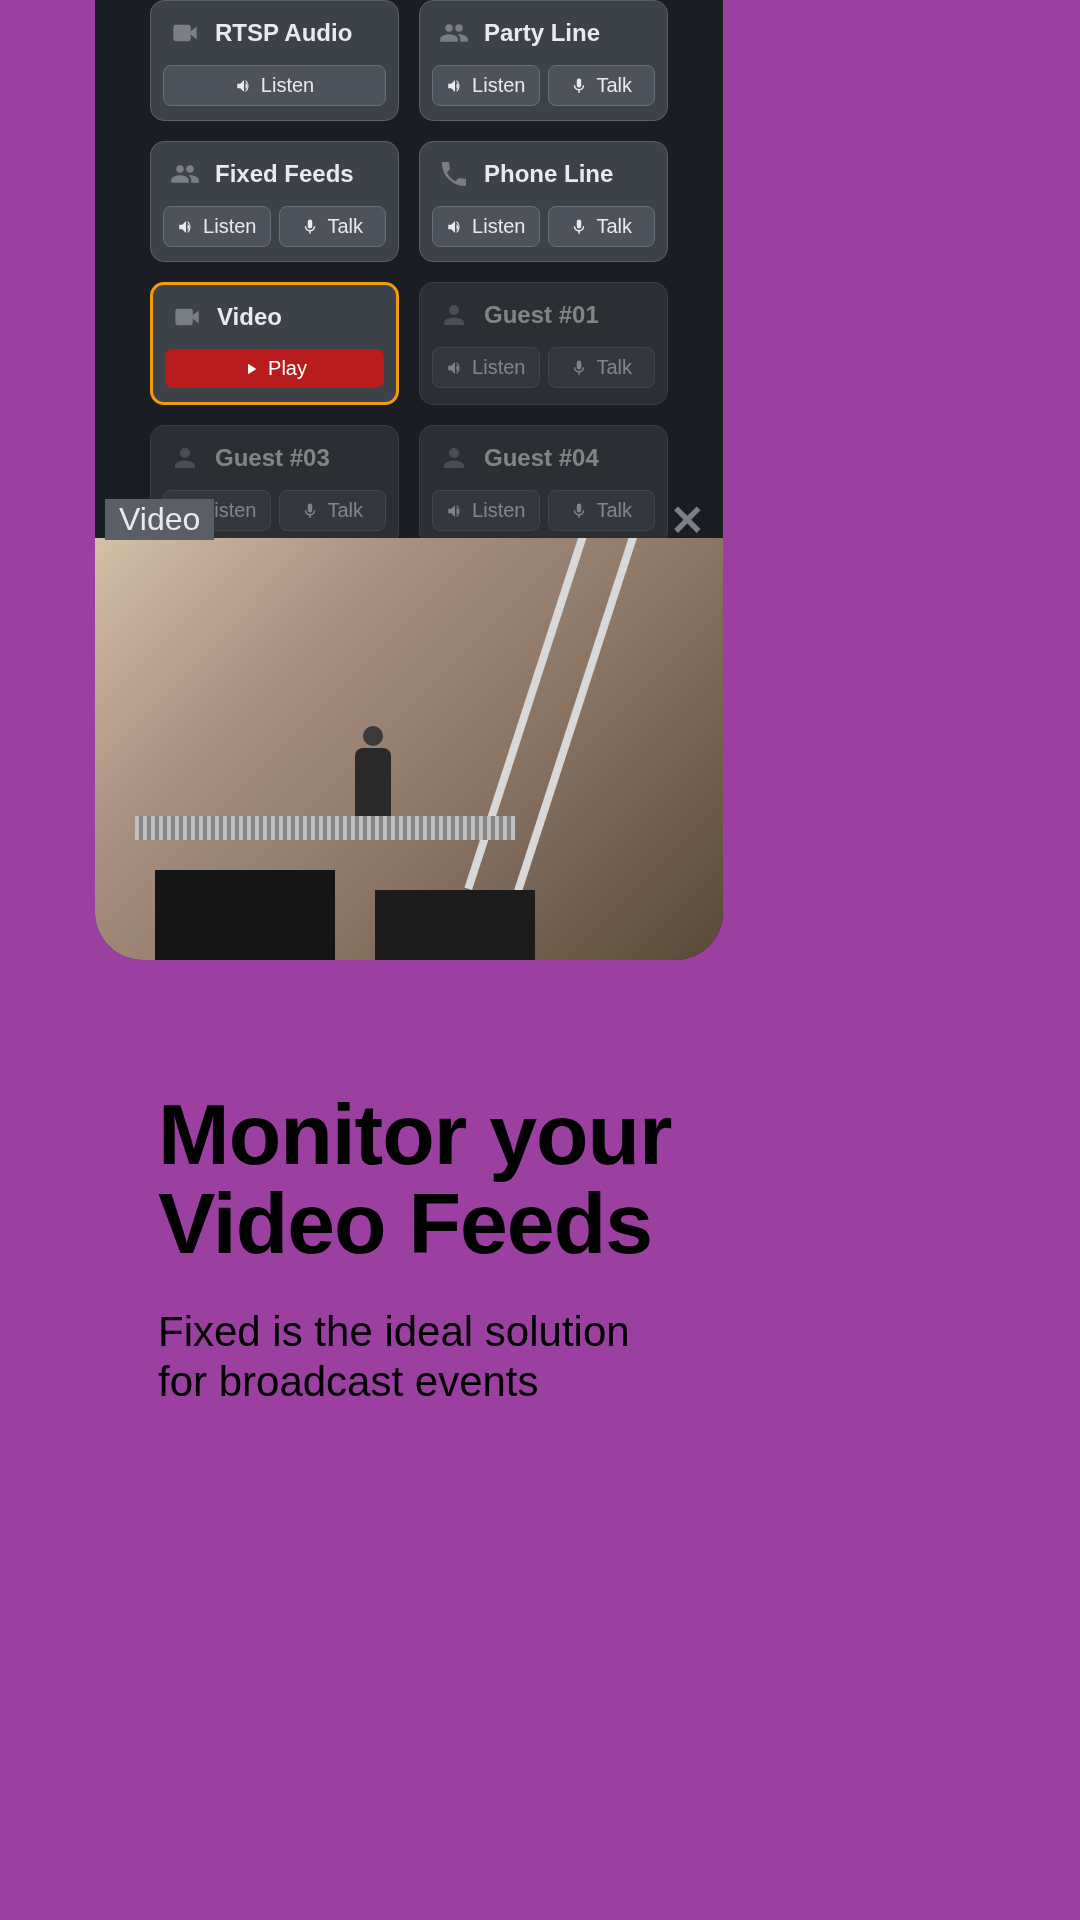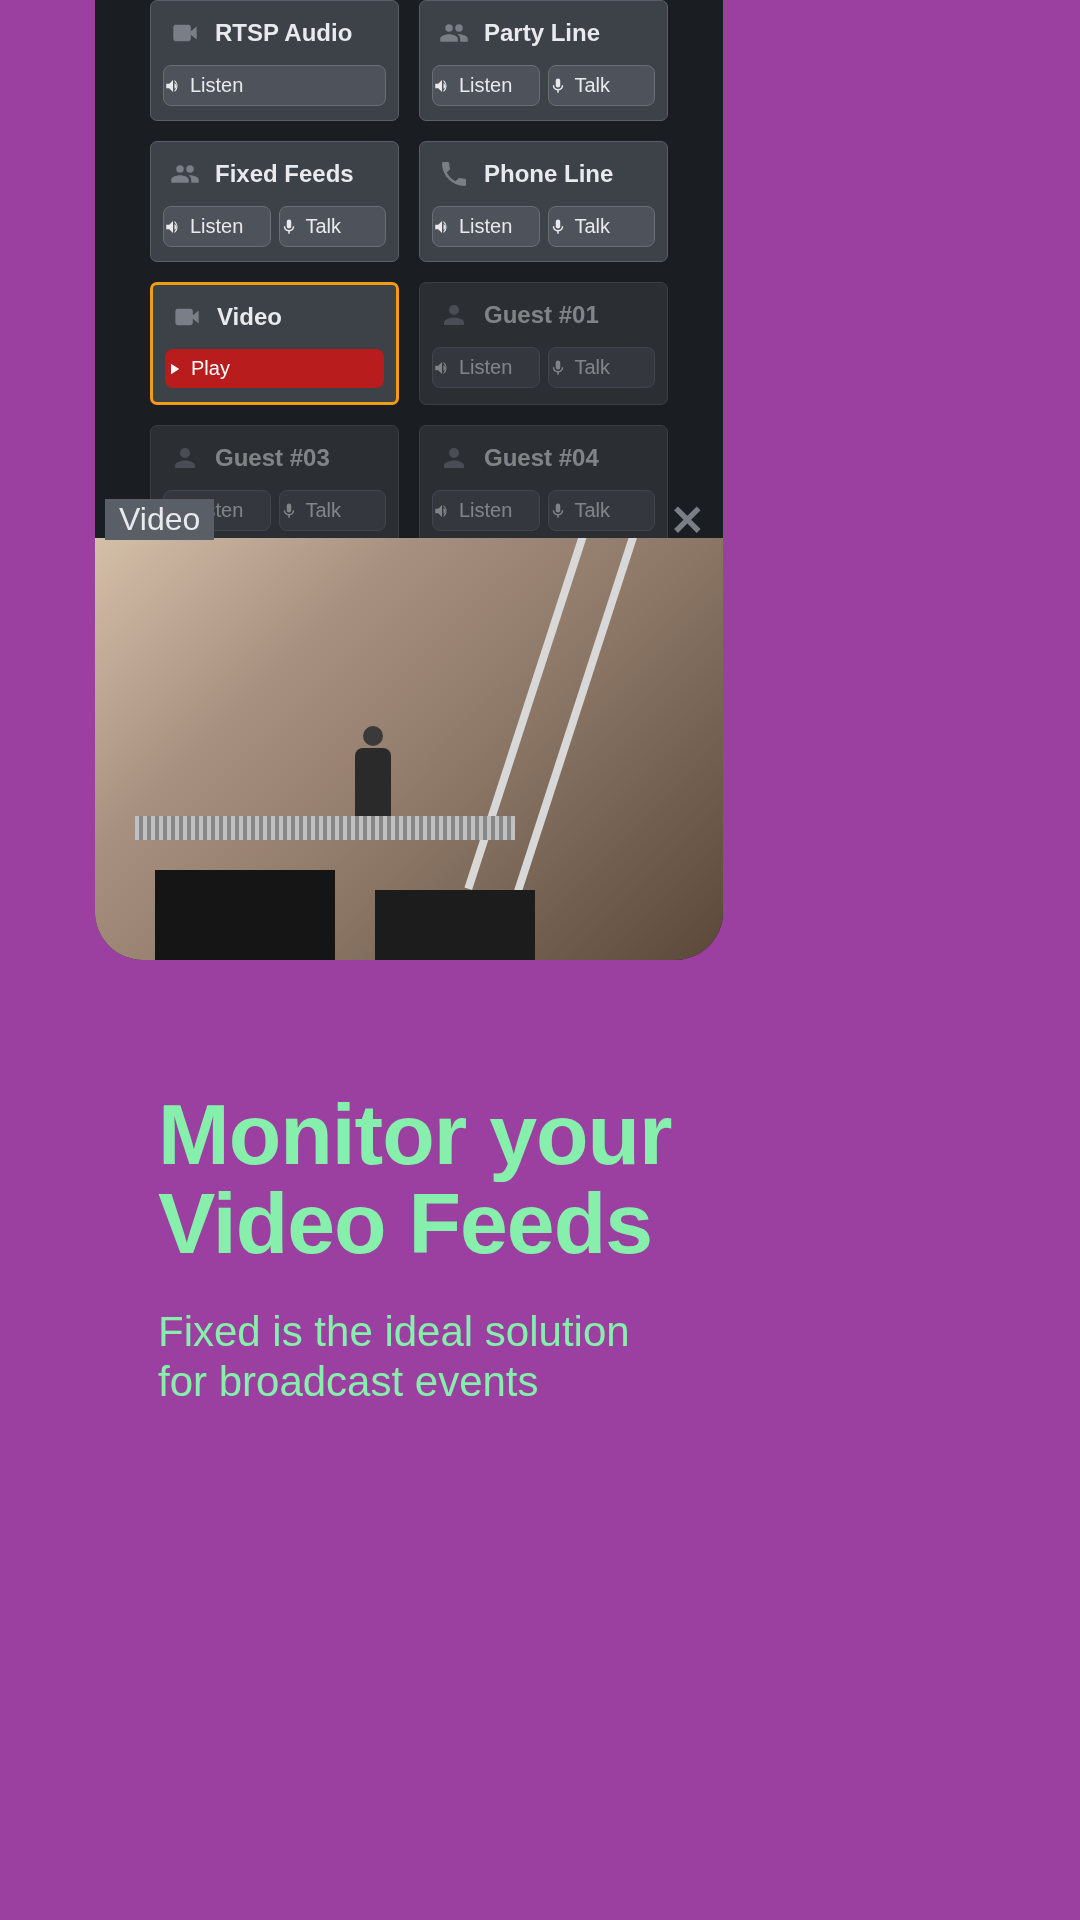--- a/index.html
+++ b/index.html
@@ -23,21 +23,21 @@
     }
     .cards-grid {
       display: grid;
       grid-template-columns: 1fr 1fr;
       gap: 20px;
       padding: 0 55px;
     }
     .card {
       background: #3d4148;
       border: 1px solid #5a5e66;
-      border-radius: 7px;
+      border-radius: 14px;
       padding: 12px 12px 14px 12px;
     }
     .card.selected {
       border: 3px solid #f29c11;
     }
     .card.dimmed {
       opacity: 0.5;
     }
     .card-header {
       display: flex;
@@ -70,21 +70,21 @@
       flex: 1;
       background: #4e535b;
       border: 1px solid #6a6e76;
       border-radius: 8px;
       color: #e8eaed;
       font-size: 20px;
       font-weight: 500;
       padding: 8px 0;
       display: flex;
       align-items: center;
-      justify-content: flex-start;
+      justify-content: center;
       gap: 8px;
       cursor: pointer;
     }
     .btn.play {
       background: #b91c1c;
       border: none;
       color: #fff;
     }
     .btn svg { width: 18px; height: 18px; fill: currentColor; }
     .video-overlay {
@@ -148,21 +148,21 @@
       position: absolute;
       left: 40px; top: 0; bottom: 0;
       width: 8px; background: #d8d8d8;
     }
     .box1 { position: absolute; left: 60px; bottom: 0; width: 180px; height: 90px; background: #151515; }
     .box2 { position: absolute; left: 280px; bottom: 0; width: 160px; height: 70px; background: #1c1c1c; }
     .hero-text {
       position: absolute;
       left: 158px;
       top: 1090px;
-      color: #86efac;
+      color: #000000;
     }
     .hero-title {
       font-size: 86px;
       font-weight: 700;
       line-height: 1.04;
       letter-spacing: -1px;
     }
     .hero-sub {
       margin-top: 38px;
       font-size: 42px;

